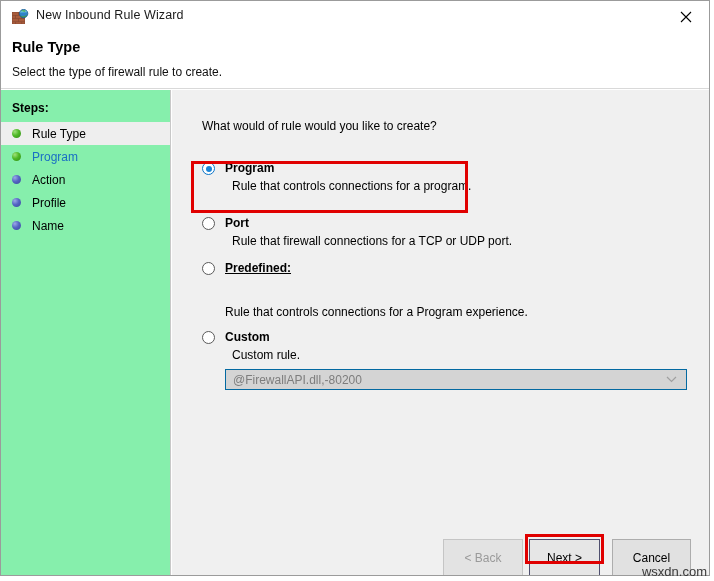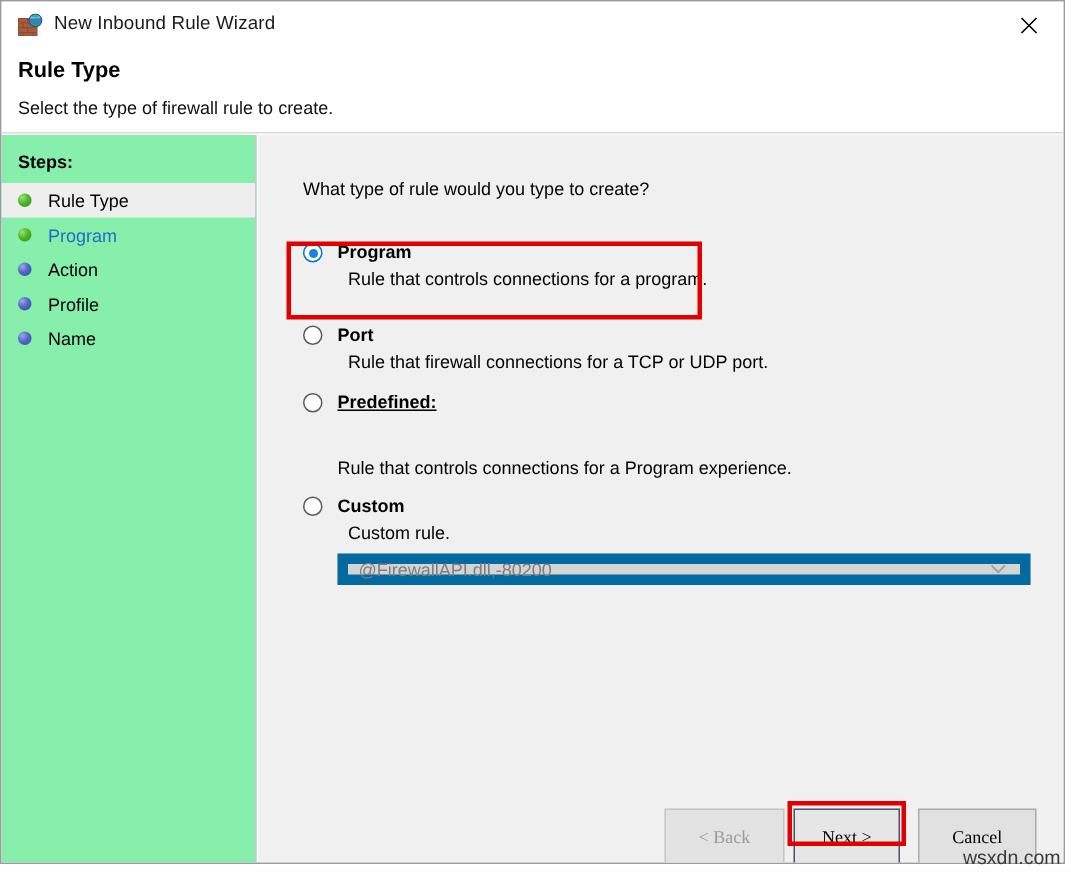--- a/index.html
+++ b/index.html
@@ -200,21 +200,21 @@
   }
 
   
   #predefined-combo {
     position: absolute;
     left: 53px;
     top: 279px;
     width: 462px;
     height: 21px;
     background: #d4d4d4;
-    border: 7px solid #0369a1;
+    border: 1px solid #0369a1;
     box-sizing: border-box;
     display: flex;
     align-items: center;
   }
   #predefined-combo-value {
     font-size: 12px;
     color: #7d7d7d;
     padding-left: 7px;
     white-space: nowrap;
   }
@@ -242,21 +242,21 @@
     width: 79px; height: 30px;
   }
 
   
   .btn {
     position: absolute;
     height: 38px;
     background: #e1e1e1;
     border: 1px solid #adadad;
     box-sizing: border-box;
-    font-family: Liberation Serif, serif;
+    font-family: Liberation Sans, sans-serif;
     font-size: 12px;
     color: #000000;
     display: flex;
     align-items: center;
     justify-content: center;
     cursor: default;
     white-space: nowrap;
   }
   .btn.disabled { color: #9a9a9a; border-color: #c5c5c5; background: #e3e3e3; }
   .btn.focused {
@@ -348,21 +348,21 @@
       <div class="step-item">
         <span class="step-bullet pending"></span>
         <span class="step-label">Name</span>
       </div>
 
     </div>
   </div>
 
   <div id="content">
 
-    <div id="question">What type of rule would you type to create?</div>
+    <div id="question">What would of rule would you like to create?</div>
 
     <div class="option" style="top:71px;">
       <div class="option-row">
         <span class="radio checked"></span>
         <span class="opt-title">Program</span>
       </div>
       <div class="opt-desc">Rule that controls connections for a program.</div>
     </div>
 
     <div class="option" style="top:126px;">

